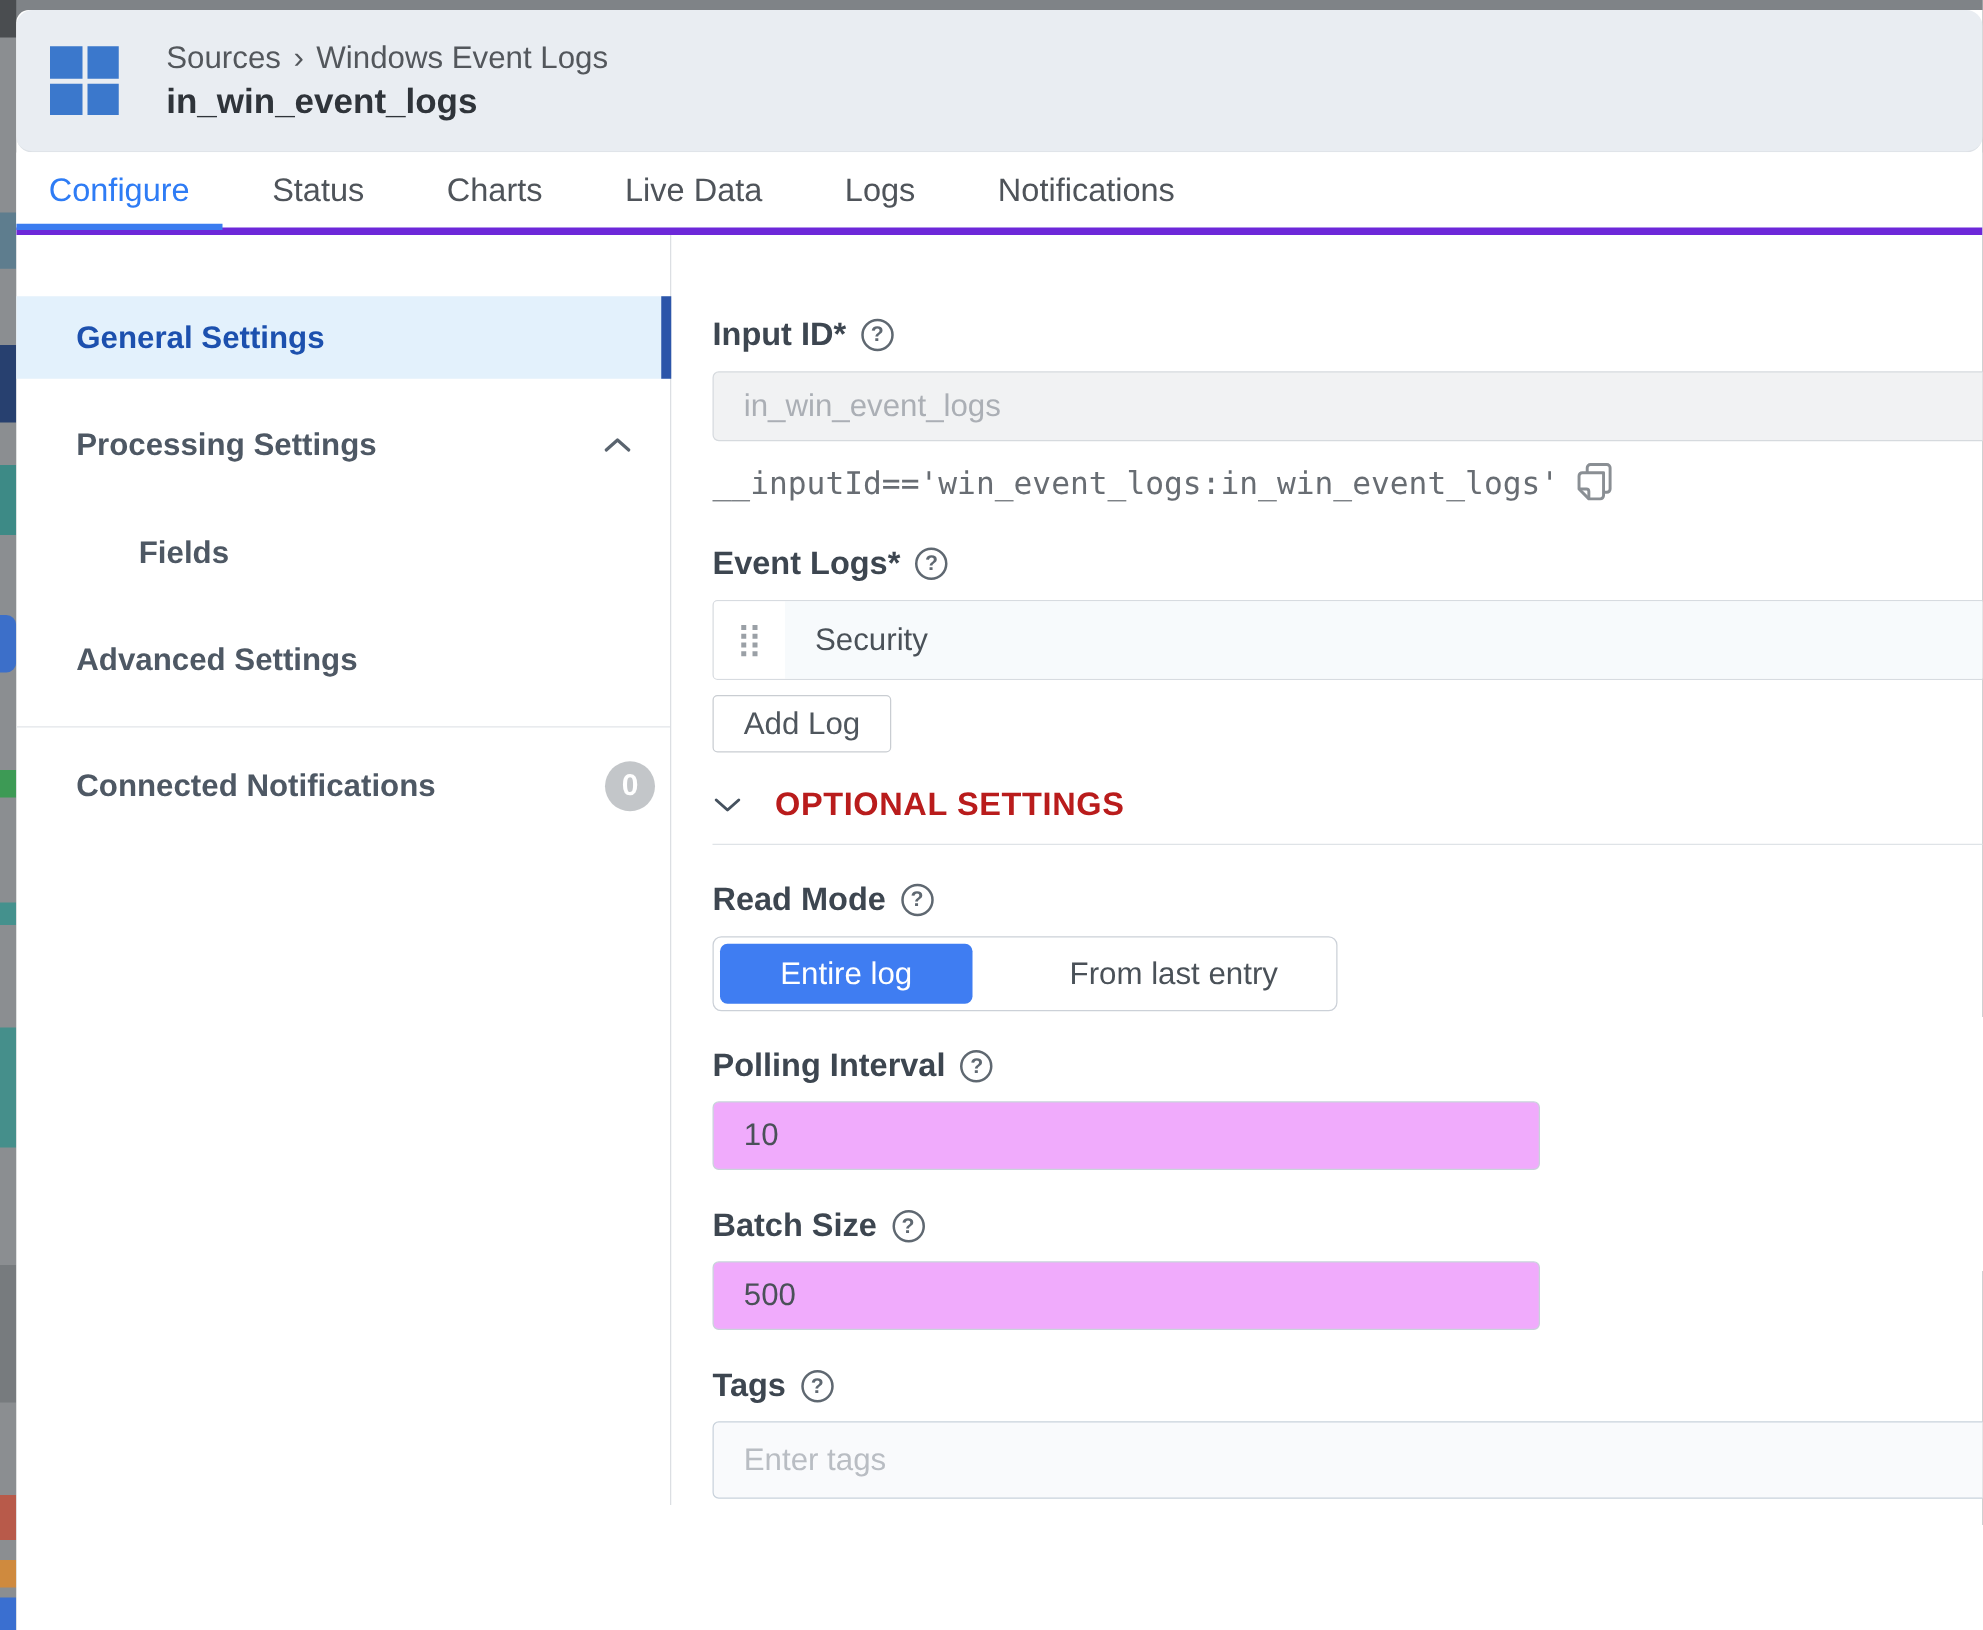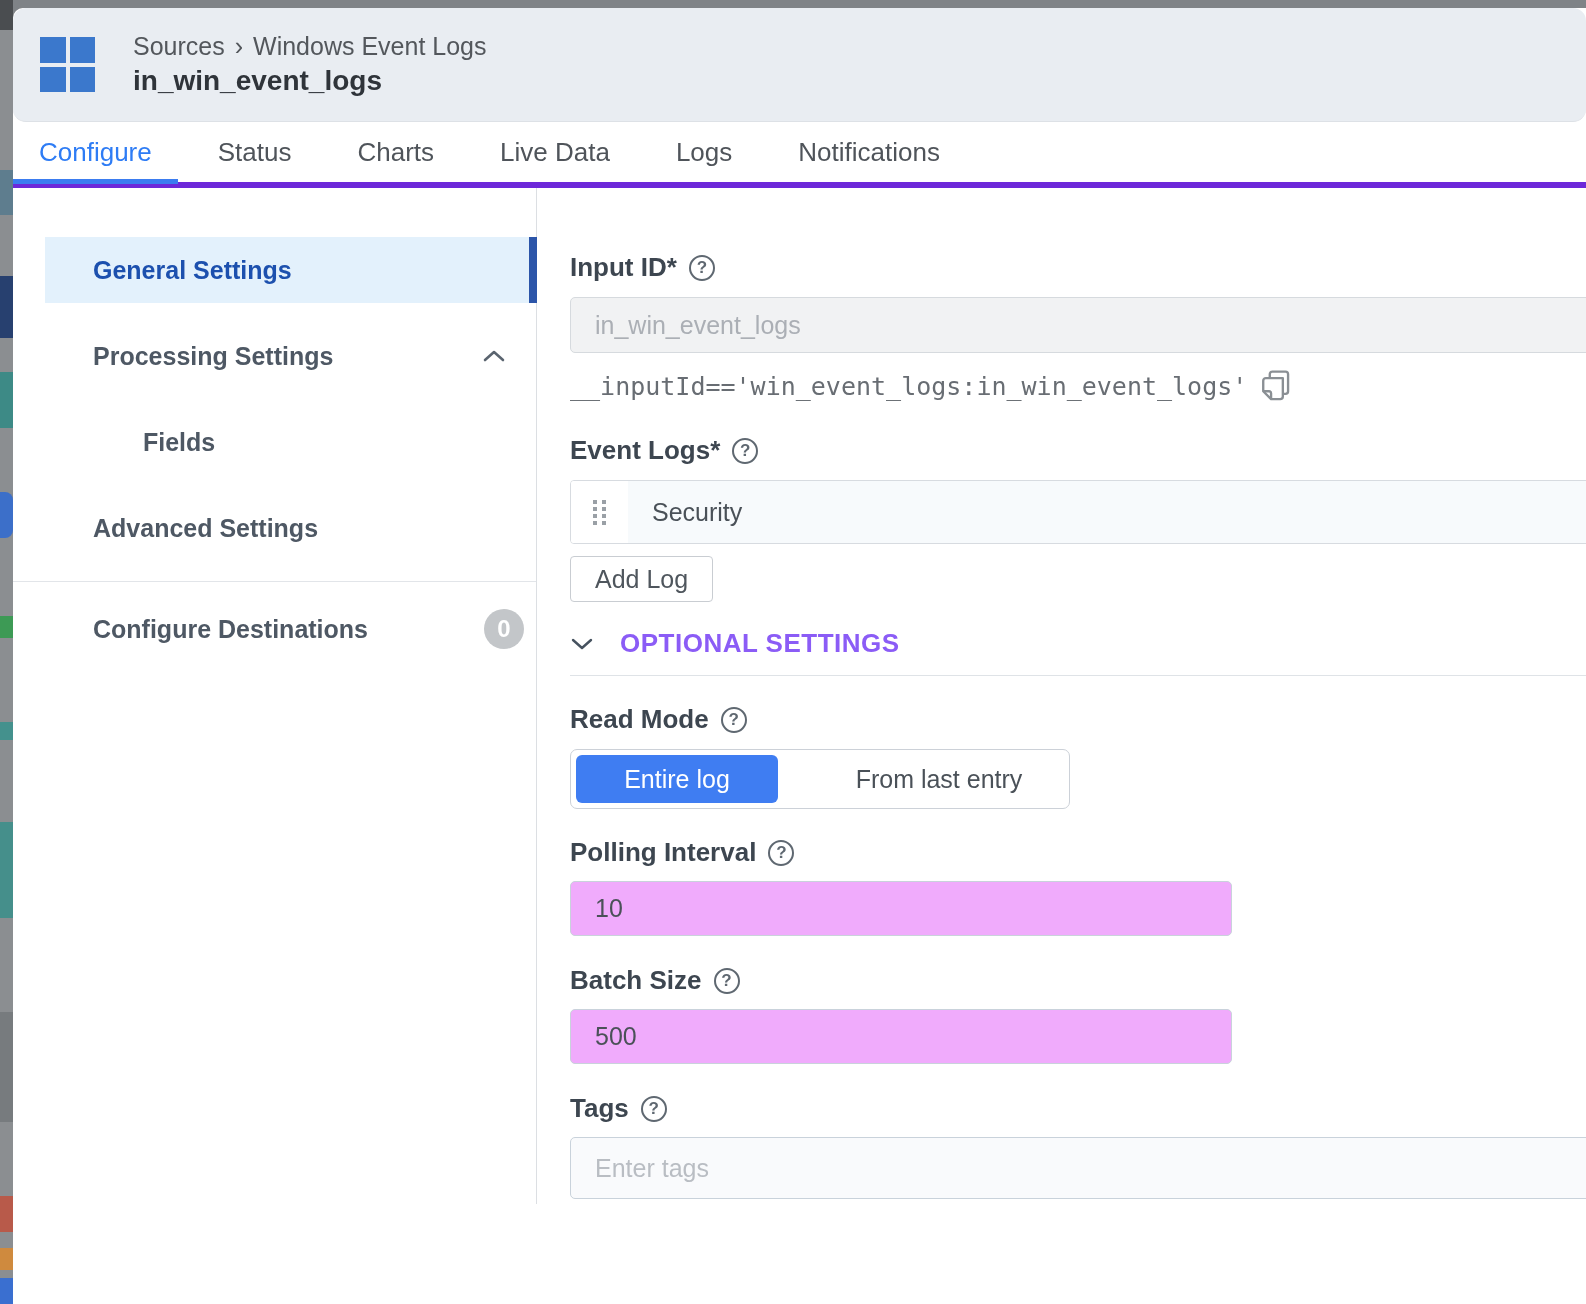--- a/index.html
+++ b/index.html
@@ -34,21 +34,21 @@
   .tab.active::after { content:""; position:absolute; left:0; right:0; bottom:-2px;
     height:5px; background:#3b7cf0; }
 
   .content-row { display:flex; align-items:flex-start; }
 
   
   .sidebar { width:524px; flex:0 0 auto; border-right:1px solid #dcdfe3;
     height:1016px; padding-top:49px; }
   .nav-item { height:66px; display:flex; align-items:center; padding-left:48px;
     padding-right:30px; font-size:25px; font-weight:600; color:#4e5864;
-    margin-bottom:20px; position:relative; cursor:pointer;margin-left:32px; }
+    margin-bottom:20px; position:relative; cursor:pointer; }
   .nav-item.sub { padding-left:98px; }
   .nav-item.active { background:#e3f1fc; color:#1c50ae; }
   .nav-item.active::after { content:""; position:absolute; right:-1px; top:0;
     bottom:0; width:8px; background:#2c55a9; }
   .nav-item .spacer { flex:1; }
   .nav-divider { border-top:1px solid #e2e5e9; margin:14px 0 14px 0; }
   .badge { width:40px; height:40px; border-radius:50%; background:#c3c6c9;
     color:#ffffff; font-size:24px; font-weight:bold; display:flex;
     align-items:center; justify-content:center; }
 
@@ -78,21 +78,21 @@
     justify-content:center; cursor:grab; flex:0 0 auto; }
   .log-cell { flex:1; background:#f7fafc; display:flex; align-items:center;
     padding-left:24px; font-size:25px; color:#4a5158; }
 
   .btn-secondary { margin-top:12px; height:46px; padding:0 24px; background:#fff;
     border:1px solid #c9cdd2; border-radius:4px; font-size:25px; color:#4f565d;
     cursor:pointer; font-family:"Liberation Sans", sans-serif; }
 
   .section-header { margin-top:26px; display:flex; align-items:center; gap:26px;
     cursor:pointer; }
-  .section-title { font-size:26px; font-weight:bold; color:#8b5cf6; letter-spacing:0.5px; }
+  .section-title { font-size:26px; font-weight:bold; color:#b91c1c; letter-spacing:0.5px; }
   .section-divider { border-top:1px solid #dfe3e7; margin-top:16px;
     width:calc(100% + 10px); }
 
   .mt-field { margin-top:28px; }
   .seg-control { margin-top:14px; display:inline-flex; border:1px solid #ccd1d8;
     border-radius:7px; background:#fff; padding:5px; width:500px; height:60px;gap:36px; }
   .seg { display:flex; align-items:center; justify-content:center; font-size:25px;
     border-radius:6px; cursor:pointer; }
   .seg.selected { background:#3f7df2; color:#ffffff; width:202px; }
   .seg.unselected { color:#4a5158; flex:1; }
@@ -162,21 +162,21 @@
         </span>
       </div>
       <div class="nav-item sub">
         <span>Fields</span>
       </div>
       <div class="nav-item">
         <span>Advanced Settings</span>
       </div>
       <div class="nav-divider"></div>
       <div class="nav-item" style="padding-right:12px;">
-        <span>Configure Destinations</span>
+        <span>Connected Notifications</span>
         <span class="spacer"></span>
         <span class="badge">0</span>
       </div>
     </div>
 
     <div class="main">
 
       <div class="label-row">
         <span class="field-label">Input ID*</span>
         <span class="help">?</span>

